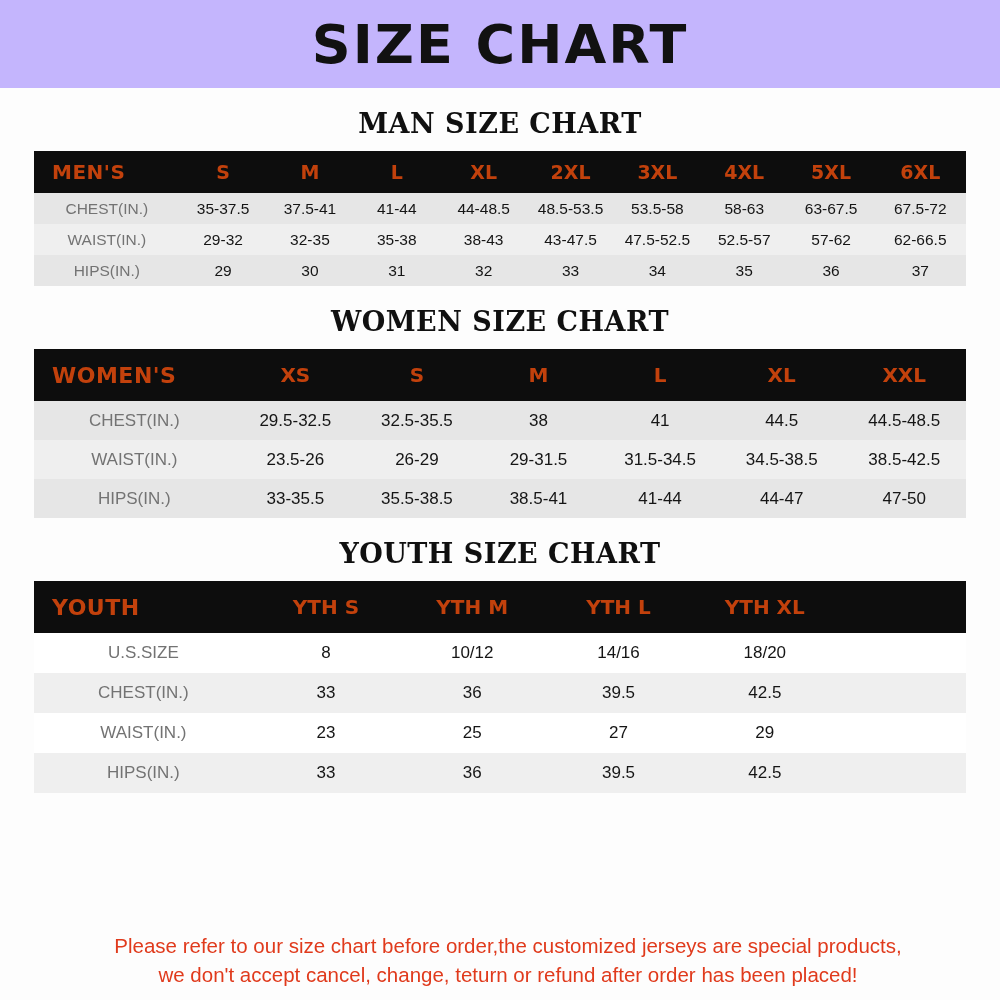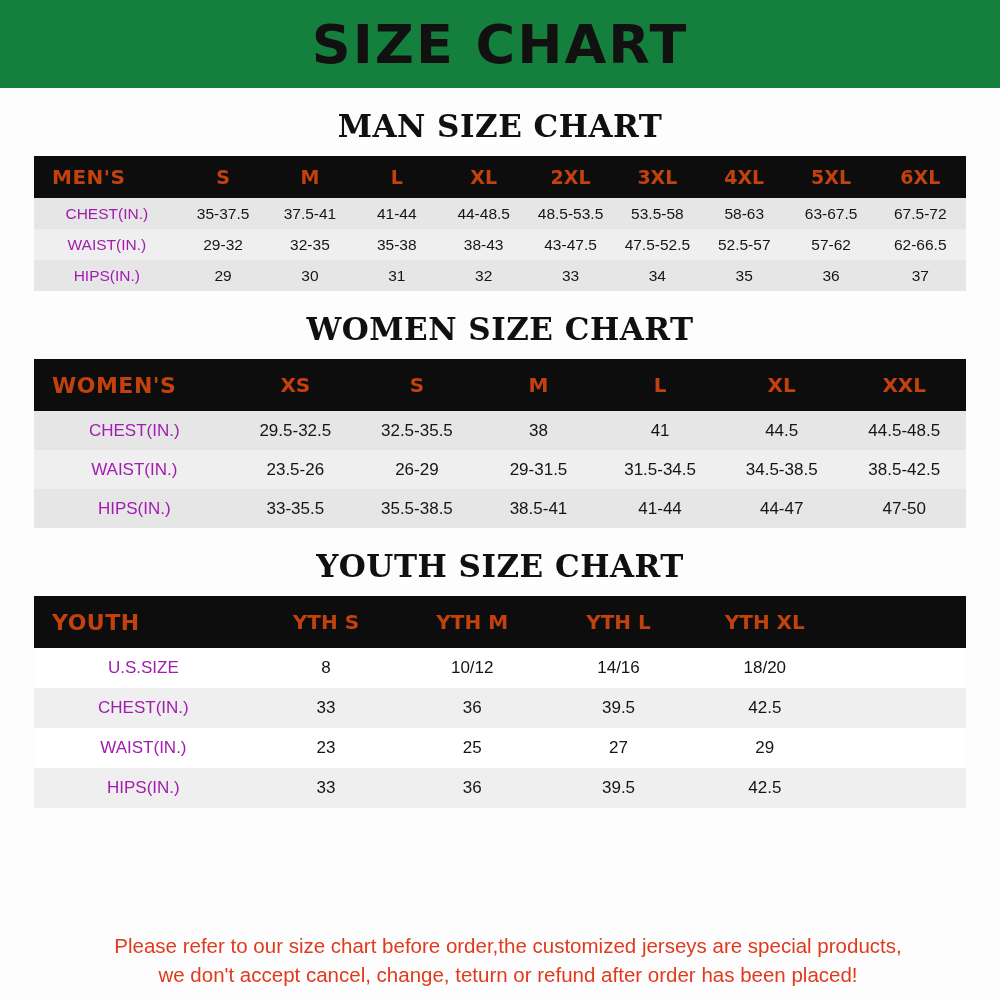--- a/index.html
+++ b/index.html
@@ -17,21 +17,21 @@
     width: 1000px;
     height: 1000px;
     position: relative;
     background: #fdfdfd;
     display: flex;
     flex-direction: column;
   }
   
   .banner {
     height: 88px;
-    background: #15803d;
+    background: #c4b5fd;
     display: flex;
     align-items: center;
     justify-content: center;
     flex: 0 0 auto;
   }
   .banner-title {
     font-family: "DejaVu Sans", sans-serif;
     font-weight: bold;
     font-size: 54px;
     letter-spacing: 2px;
@@ -44,21 +44,21 @@
     padding: 0 34px;
     flex: 1 1 auto;
   }
   .section {
     margin-top: 20px;
   }
   .section-title {
     text-align: center;
     font-family: "DejaVu Serif", serif;
     font-weight: bold;
-    font-size: 31px;
+    font-size: 27px;
     color: #101010;
     letter-spacing: 0.5px;
     margin-bottom: 12px;
   }
   table.size-table {
     width: 100%;
     border-collapse: collapse;
     table-layout: fixed;
   }
   table.size-table th,
@@ -95,21 +95,21 @@
     font-family: "Liberation Sans", sans-serif;
     font-size: 15.5px;
     color: #151515;
     text-align: center;
     height: 31px;
     vertical-align: middle;
   }
   .data-row td.rowlabel {
     text-align: center;
     font-size: 15.5px;
-    color: #a21caf;
+    color: #737373;
   }
   .row-shade-a { background: #e6e6e6; }
   .row-shade-b { background: #efefef; }
   .row-shade-c { background: #e6e6e6; }
   .row-white { background: #ffffff; }
 
   
   .women .hdr-row { height: 52px; }
   .women .hdr-row th { height: 52px; font-size: 20px; }
   .women .hdr-row th.rowlabel { font-size: 22px; }

